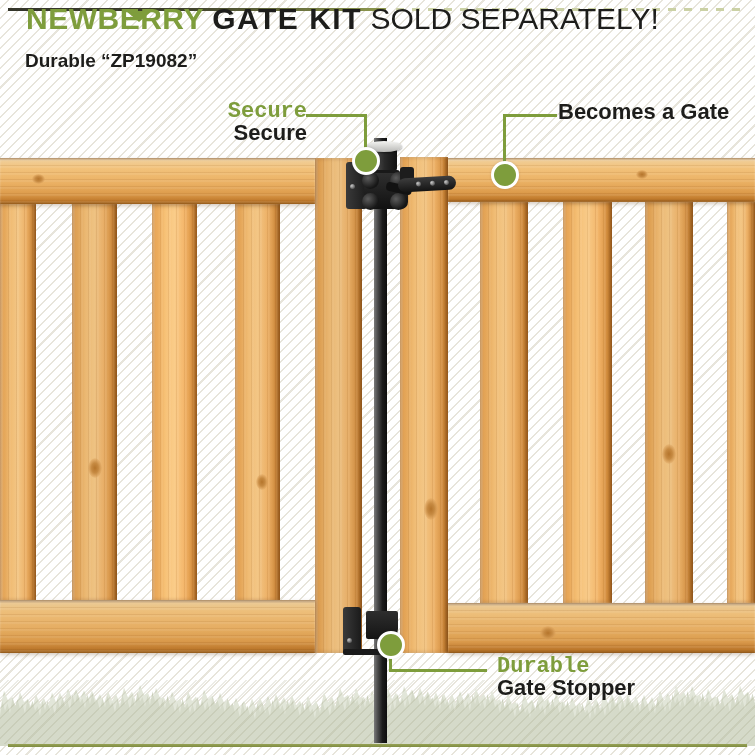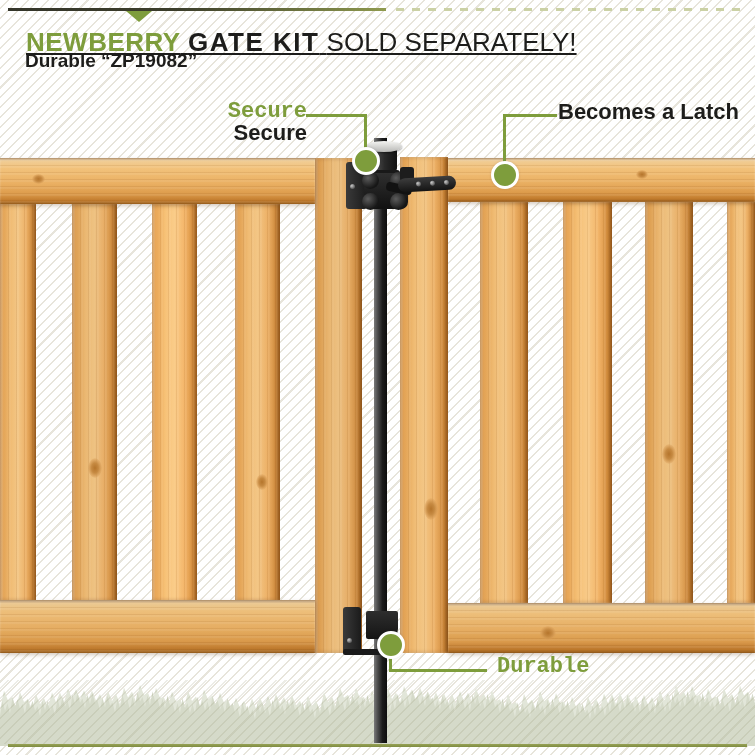--- a/index.html
+++ b/index.html
@@ -15,21 +15,21 @@
       rgba(177,168,136,0.30) 5.5px 7px);
   }
   
   .rule-solid{position:absolute;left:8px;top:8px;width:378px;height:3px;
     background:linear-gradient(90deg,#34352a 0%,#3c3e2b 45%,#8f9a4e 100%);}
   .rule-dashed{position:absolute;left:396px;top:8px;width:351px;height:3px;
     background:repeating-linear-gradient(90deg,var(--rule-dashed,#cbd1a5) 0 8px,transparent 8px 16px);}
   .tri{position:absolute;left:126px;top:11px;width:0;height:0;
     border-left:13px solid transparent;border-right:13px solid transparent;
     border-top:11px solid var(--accent-green,#7e9d3c);}
-  .title{position:absolute;left:26px;top:27px;font-size:26px;line-height:30px;white-space:nowrap;color:var(--text-dark,#1d1d1b);text-decoration:underline;}
+  .title{position:absolute;left:26px;top:4px;font-size:30px;line-height:30px;white-space:nowrap;color:var(--text-dark,#1d1d1b);}
   .title .brand{color:var(--accent-green,#7e9d3c);font-weight:bold;letter-spacing:.5px;}
   .title .product{font-weight:bold;letter-spacing:1.5px;}
   .title .note{font-weight:normal;}
   .search{position:absolute;left:25px;top:50px;font-size:19px;font-weight:bold;color:var(--text-dark,#1d1d1b);}
   
   .wood-h{position:absolute;
     background:
       repeating-linear-gradient(180deg, rgba(122,66,16,0.10) 0 1px, rgba(255,255,255,0.06) 1px 3px, transparent 3px 7px),
       linear-gradient(180deg,#8a5a20 0%,#f0cd96 6%,#f2c27b 22%,#eab063 55%,#dd9c4c 78%,#c07a2c 93%,#965d1d 100%);
     box-shadow:inset 0 2px 2px rgba(255,255,255,0.35), 0 2px 4px rgba(90,50,10,0.25);}
@@ -169,25 +169,26 @@
       <div class="hl">Secure</div>
       <div class="lbl">Secure</div>
     </div>
   </div>
 
   <div>
     <div class="lead" style="left:503px;top:114px;width:54px;height:3px"></div>
     <div class="lead" style="left:503px;top:114px;width:3px;height:50px"></div>
     <div class="callout-dot" style="left:491px;top:161px"></div>
     <div class="callout-text" style="left:558px;top:101px">
-      <div class="lbl">Becomes a Latch</div>
+      <div class="lbl">Becomes a Gate</div>
     </div>
   </div>
 
   <div>
     <div class="lead" style="left:389px;top:654px;width:3px;height:18px"></div>
     <div class="lead" style="left:389px;top:669px;width:98px;height:3px"></div>
     <div class="callout-dot" style="left:377px;top:631px"></div>
     <div class="callout-text" style="left:497px;top:656px">
       <div class="hl">Durable</div>
+      <div class="lbl">Gate Stopper</div>
     </div>
   </div>
 </div>
 
 </body></html>

